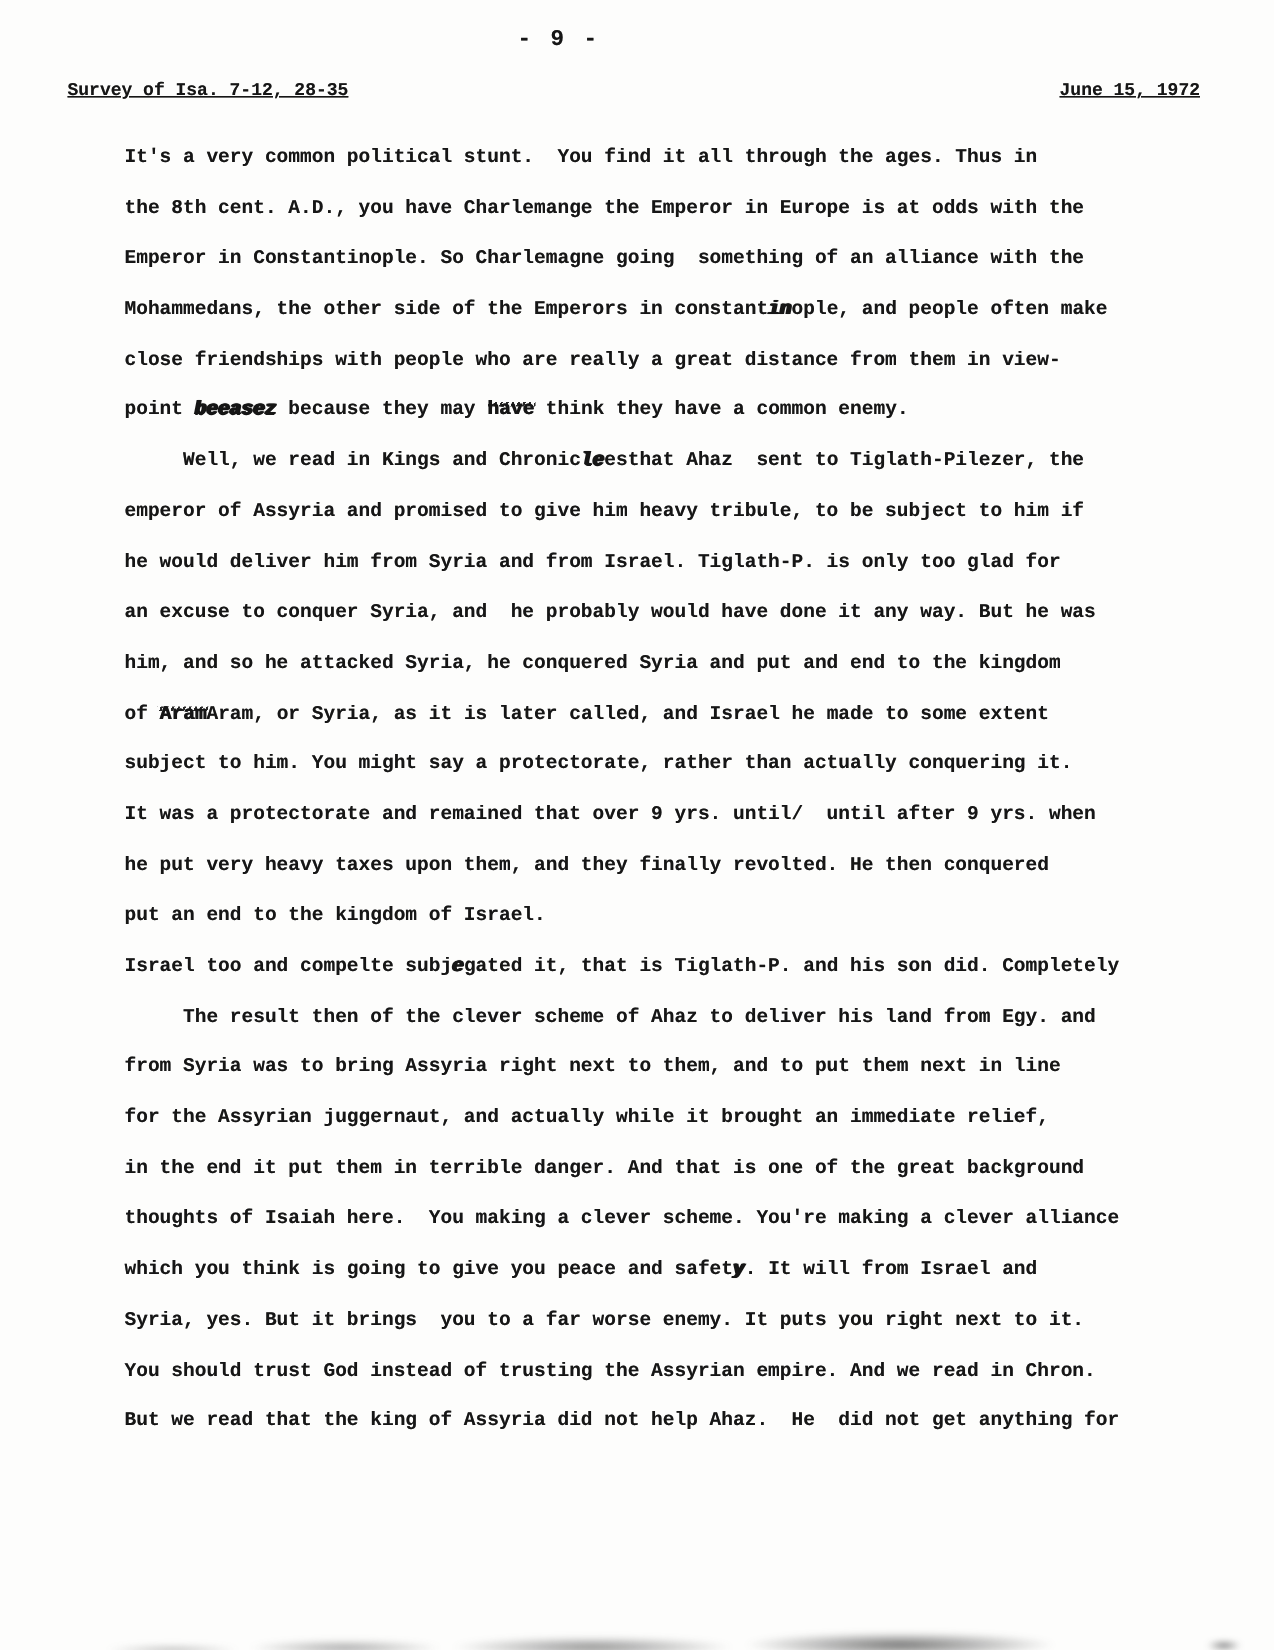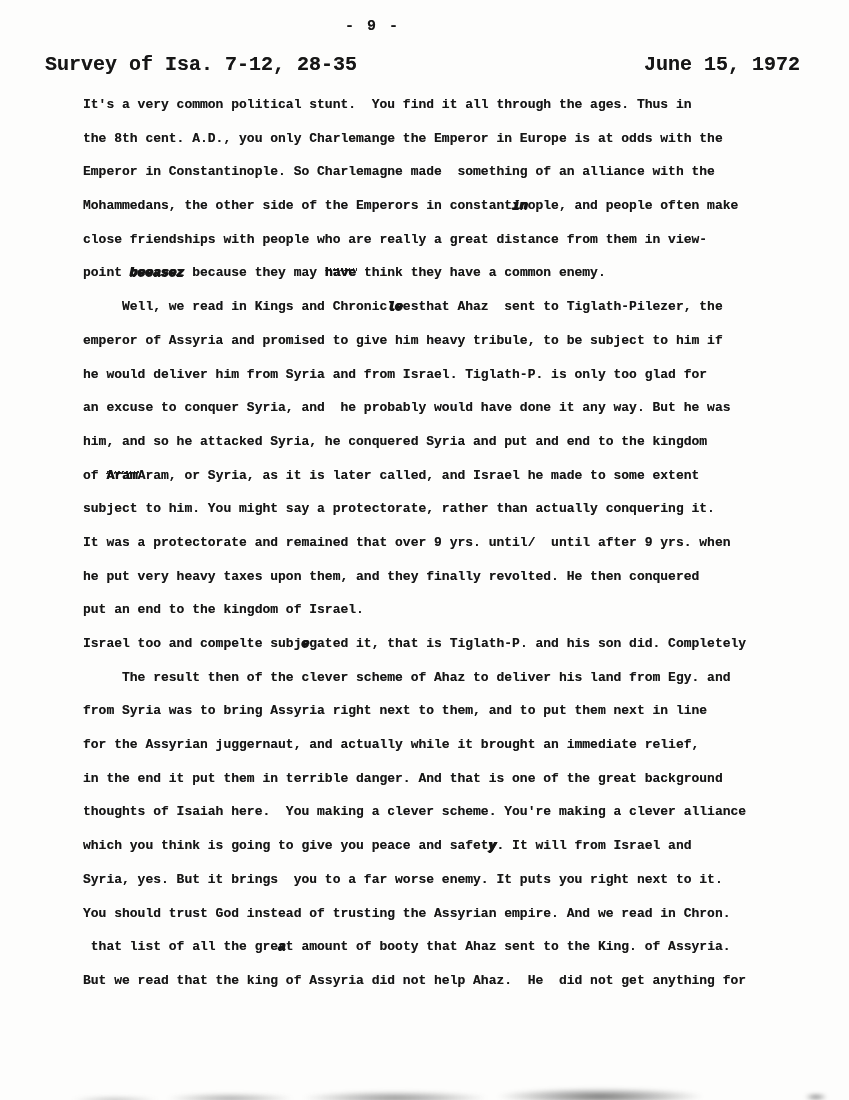--- a/index.html
+++ b/index.html
@@ -26,22 +26,23 @@
     letter-spacing: 2px;
     white-space: pre;
   }
   .header-row {
     position: absolute;
     top: 53px;
     left: 45px;
     right: 49px;
     display: flex;
     justify-content: space-between;
-    font-size: 20px;
+    font-size: 12px;
     white-space: pre;
+    text-decoration: underline;
   }
   .doc-body {
     position: absolute;
     top: 88px;
     left: 83px;
     right: 20px;
     font-size: 13px;
   }
   .para { margin: 0; }
   .line {
@@ -88,22 +89,22 @@
 
 <div class="page">
   <div class="pageno">- 9 -</div>
   <div class="header-row">
     <span>Survey of Isa. 7-12, 28-35</span>
     <span>June 15, 1972</span>
   </div>
   <div class="doc-body">
       <div class="para">
         <div class="line"><span>It's a very common political stunt.  You find it all through the ages. Thus in</span></div>
-        <div class="line"><span>the 8th cent. A.D., you only Charlemange the Emperor in Europe is at odds with the</span></div>
-        <div class="line"><span>Emperor in Constantinople. So Charlemagne made  something of an alliance with the</span></div>
+        <div class="line"><span>the 8th cent. A.D., you have Charlemange the Emperor in Europe is at odds with the</span></div>
+        <div class="line"><span>Emperor in Constantinople. So Charlemagne going  something of an alliance with the</span></div>
         <div class="line"><span>Mohammedans, the other side of the Emperors in constant</span><span class="ov-b">in</span><span>ople, and people often make</span></div>
         <div class="line"><span>close friendships with people who are really a great distance from them in view-</span></div>
         <div class="line"><span>point </span><span class="ov-b">beeasez</span><span> because they may </span><span class="ov-x">have</span><span> think they have a common enemy.</span></div>
       </div>
       <div class="para">
         <div class="line"><span>     Well, we read in Kings and Chronic</span><span class="ov-b">le</span><span>esthat Ahaz  sent to Tiglath-Pilezer, the</span></div>
         <div class="line"><span>emperor of Assyria and promised to give him heavy tribule, to be subject to him if</span></div>
         <div class="line"><span>he would deliver him from Syria and from Israel. Tiglath-P. is only too glad for</span></div>
         <div class="line"><span>an excuse to conquer Syria, and  he probably would have done it any way. But he was</span></div>
         <div class="line"><span>him, and so he attacked Syria, he conquered Syria and put and end to the kingdom</span></div>
@@ -116,21 +117,20 @@
       </div>
       <div class="para">
         <div class="line"><span>     The result then of the clever scheme of Ahaz to deliver his land from Egy. and</span></div>
         <div class="line"><span>from Syria was to bring Assyria right next to them, and to put them next in line</span></div>
         <div class="line"><span>for the Assyrian juggernaut, and actually while it brought an immediate relief,</span></div>
         <div class="line"><span>in the end it put them in terrible danger. And that is one of the great background</span></div>
         <div class="line"><span>thoughts of Isaiah here.  You making a clever scheme. You're making a clever alliance</span></div>
         <div class="line"><span>which you think is going to give you peace and safet</span><span class="ov-b">y</span><span>. It will from Israel and</span></div>
         <div class="line"><span>Syria, yes. But it brings  you to a far worse enemy. It puts you right next to it.</span></div>
         <div class="line"><span>You should trust God instead of trusting the Assyrian empire. And we read in Chron.</span></div>
-        <div class="line"><span> that list of all the gre</span><span class="ov-b">a</span><span>t amount of booty that Ahaz sent to the King. of Assyria.</span></div>
         <div class="line"><span>But we read that the king of Assyria did not help Ahaz.  He  did not get anything for</span></div>
       </div>
     </div>
   <div class="artifacts">
     <div class="smudge s5"></div>
     <div class="smudge s1"></div>
     <div class="smudge s2"></div>
     <div class="smudge s3"></div>
     <div class="smudge s4"></div>
   </div>

